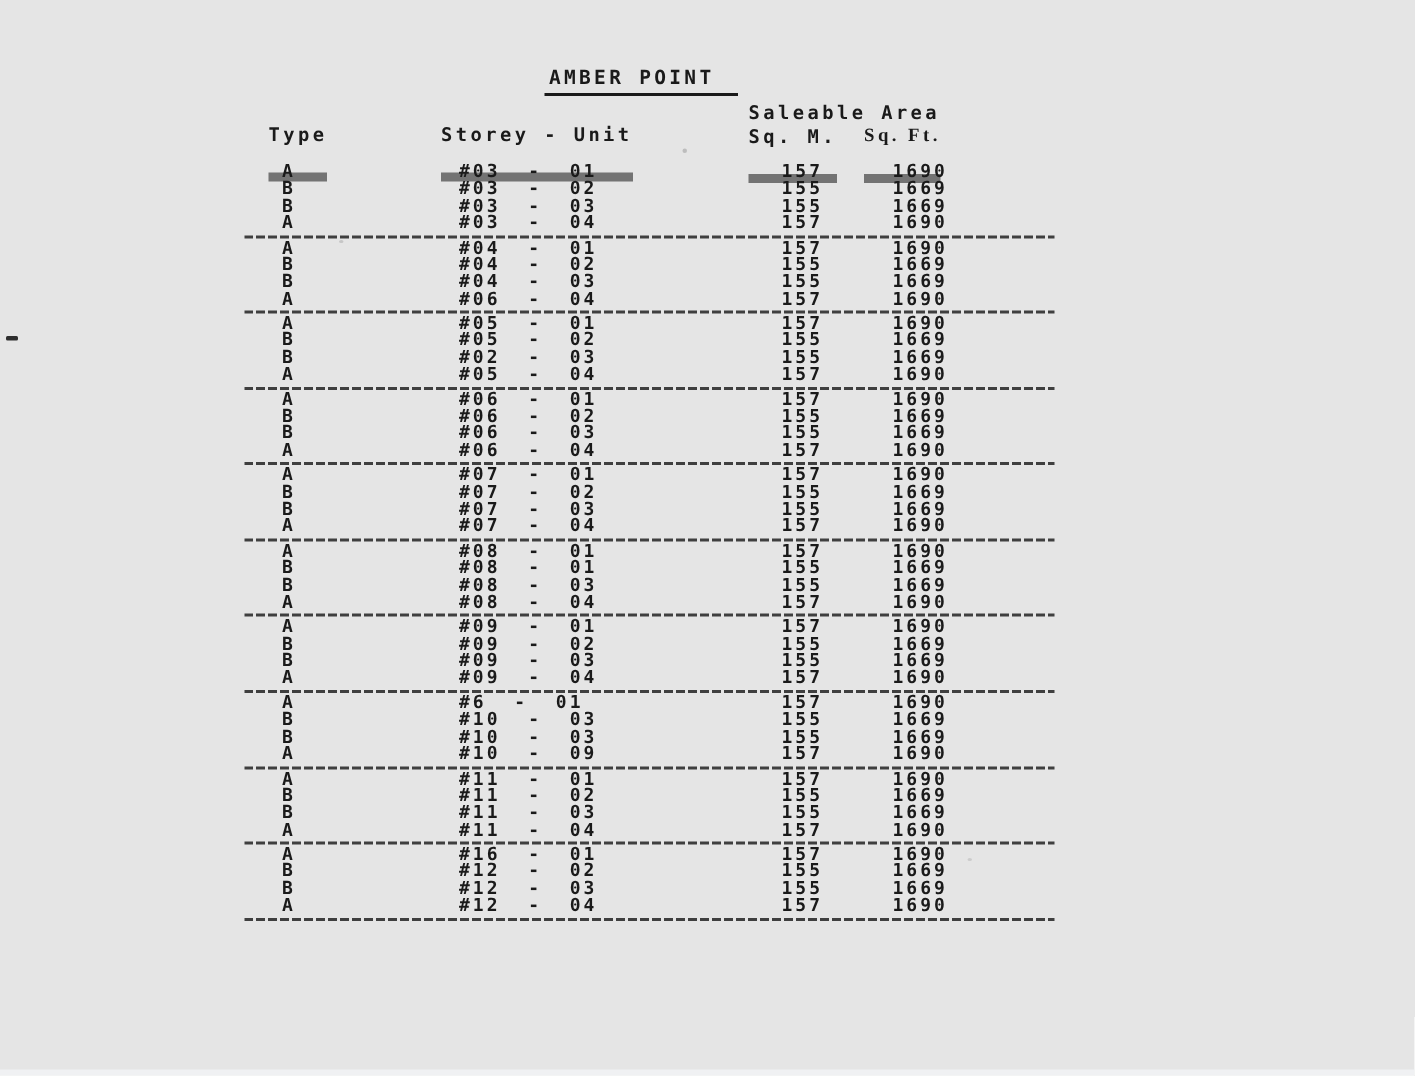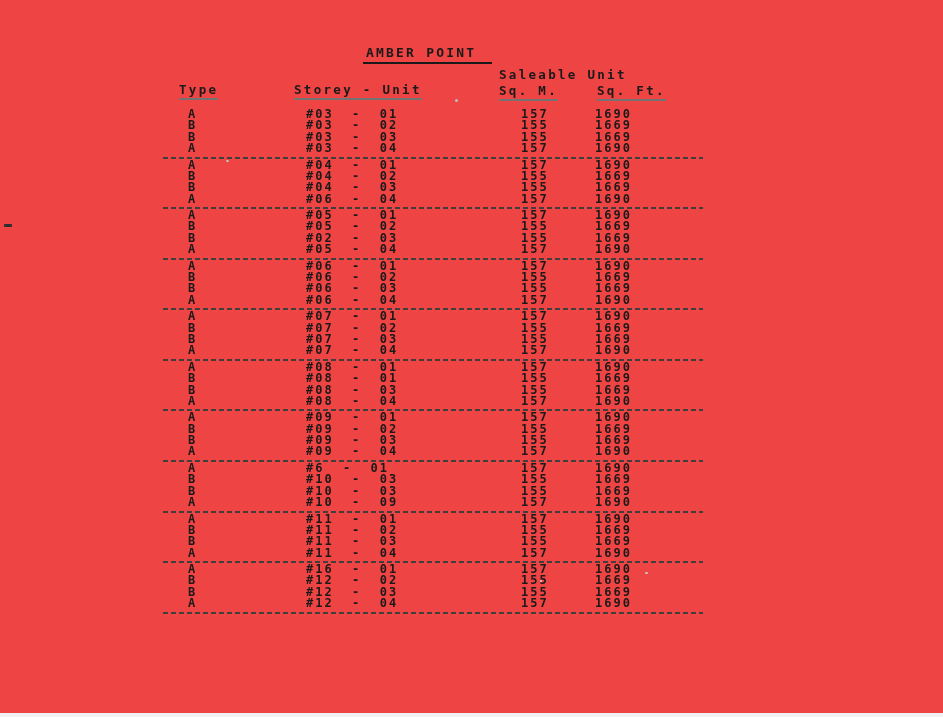--- a/index.html
+++ b/index.html
@@ -1,40 +1,40 @@
 <!DOCTYPE html>
 <html><head>
 <meta charset="utf-8">
 <style>
   html,body{margin:0;padding:0;background:#ffffff;}
   .page{
     position:relative;
     width:943px;height:717px;
-    background:#ef4444;
+    background:#e5e5e5;
     font-family:"DejaVu Sans Mono","Liberation Mono",monospace;
     font-weight:700;
     color:#1a1a1a;
     overflow:hidden;
   }
   .title{
     position:absolute;left:363px;top:45px;
     font-size:13px;letter-spacing:2.2px;white-space:pre;
     padding:0 16px 2px 3px;
     border-bottom:2px solid #1a1a1a;
   }
   .col-hdr{
     position:absolute;
     font-size:12.5px;letter-spacing:2.3px;white-space:pre;
   }
-  .underlined{border-bottom:2px solid #737373;padding-bottom:1px;}
+  .underlined{border-bottom:6px solid #737373;padding-bottom:18px;}
   #h-type{left:179px;top:82px;}
   #h-storey{left:294px;top:82px;}
   #h-area{left:499px;top:67px;}
   #h-sqm{left:499px;top:83px;}
-  #h-sqft{left:597px;top:83px;}
+  #h-sqft{left:576px;top:83px;font-family:Liberation Serif, serif;}
 
   .tbody{position:absolute;left:163px;top:109px;width:540px;}
   .row{position:relative;height:11.35px;}
   .row span{
     position:absolute;top:0;
     font-size:12px;line-height:11.35px;letter-spacing:2px;white-space:pre;
   }
   .c-type{left:25px;}
   .c-unit{left:143px;}
   .c-sqm{left:358px;}
@@ -56,21 +56,21 @@
 </style>
 </head>
 <body>
 
 <div class="page">
 
   <div class="title">AMBER POINT</div>
 
   <div class="col-hdr underlined" id="h-type">Type</div>
   <div class="col-hdr underlined" id="h-storey">Storey - Unit</div>
-  <div class="col-hdr" id="h-area">Saleable Unit</div>
+  <div class="col-hdr" id="h-area">Saleable Area</div>
   <div class="col-hdr underlined" id="h-sqm">Sq. M.</div>
   <div class="col-hdr underlined" id="h-sqft">Sq. Ft.</div>
 
   <div class="tbody" id="blocks">
       <div class="block">
     <div class="rows">
           <div class="row">
     <span class="c-type">A</span>
     <span class="c-unit">#03  -  01</span>
     <span class="c-sqm">157</span>

